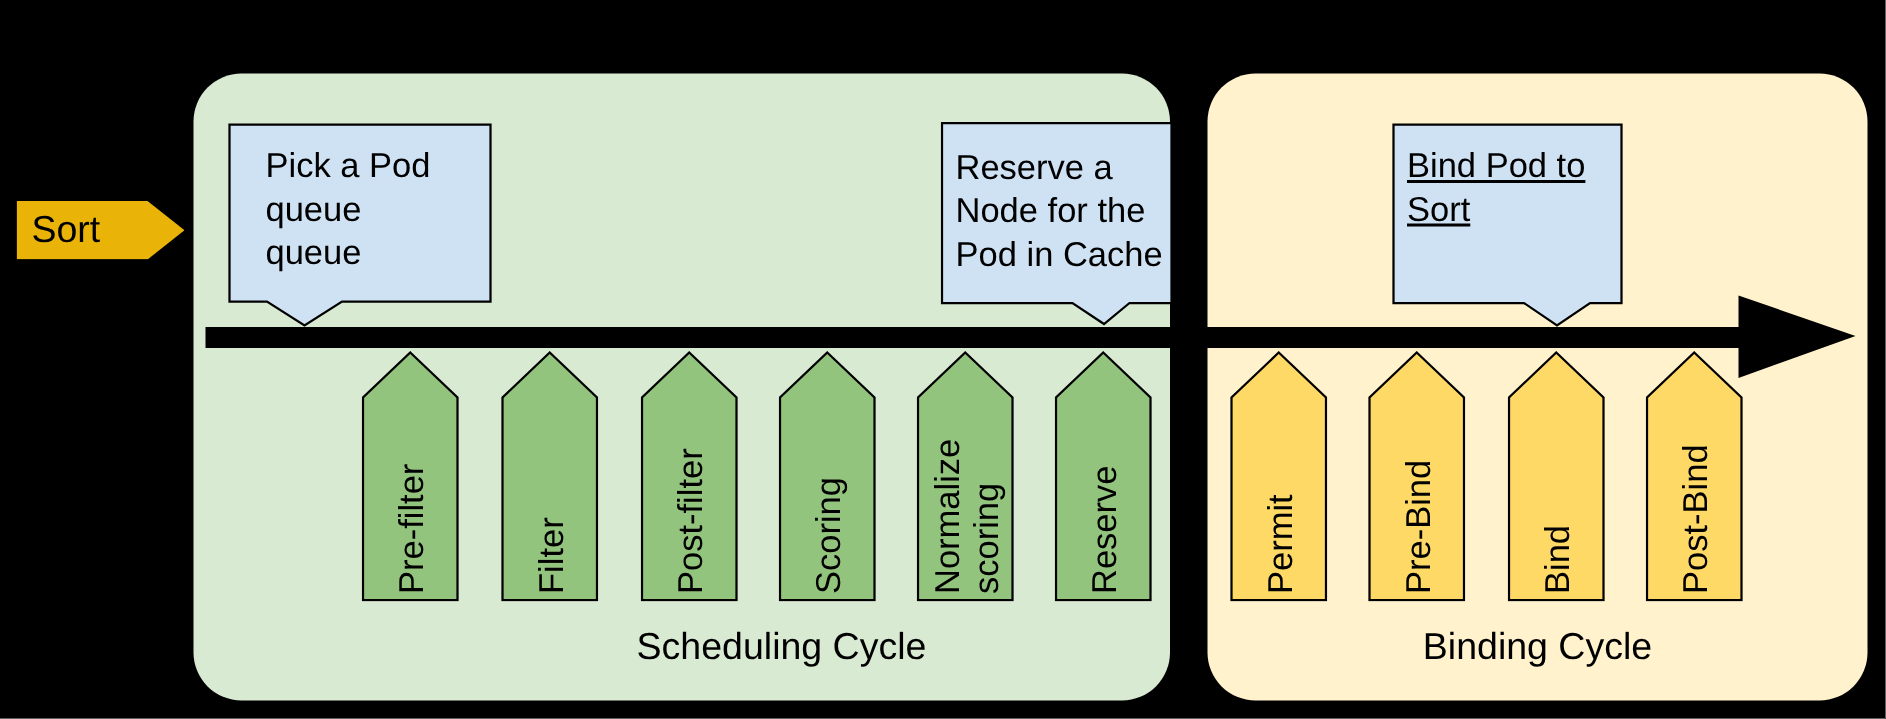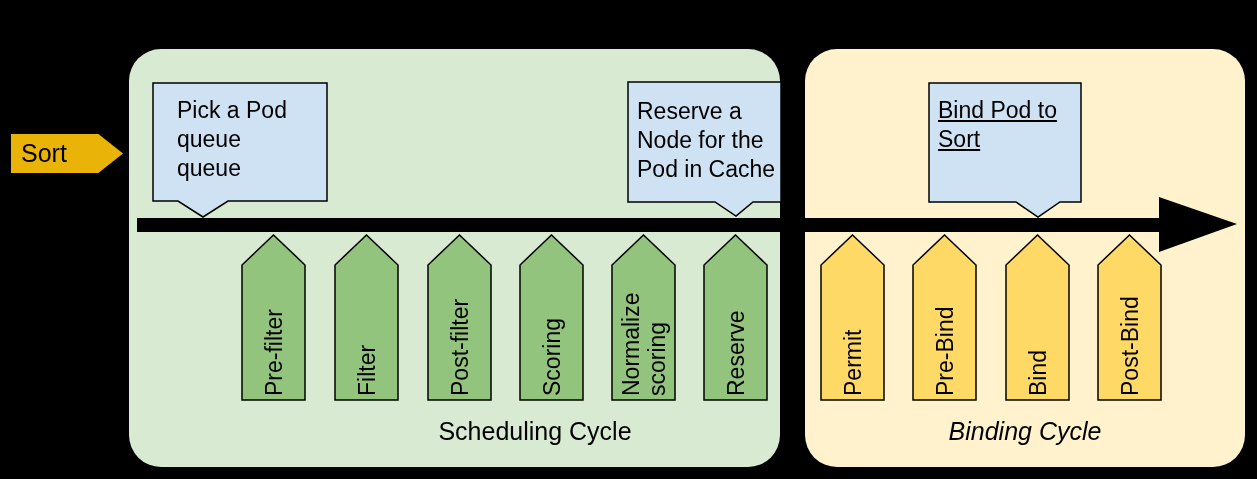--- a/index.html
+++ b/index.html
@@ -24,22 +24,22 @@
   .cycle-box.scheduling { left: 129px; width: 651px; }
   .cycle-box.binding   { left: 805px; width: 440px; }
 
   .cycle-label {
     position: absolute;
     top: 416px;
     text-align: center;
     font-size: 25px;
     line-height: 30px;
   }
-  .cycle-label.scheduling { left: 143px; width: 784px; }
-  .cycle-label.binding    { left: 805px; width: 440px; font-style: italic; }
+  .cycle-label.scheduling { left: 129px; width: 784px; }
+  .cycle-label.binding    { left: 805px; width: 440px; }
 
   
   .tl-shaft {
     position: absolute;
     left: 137px; top: 218px;
     width: 1024px; height: 14px;
   }
   .tl-head {
     position: absolute;
     left: 1159px; top: 197px;

